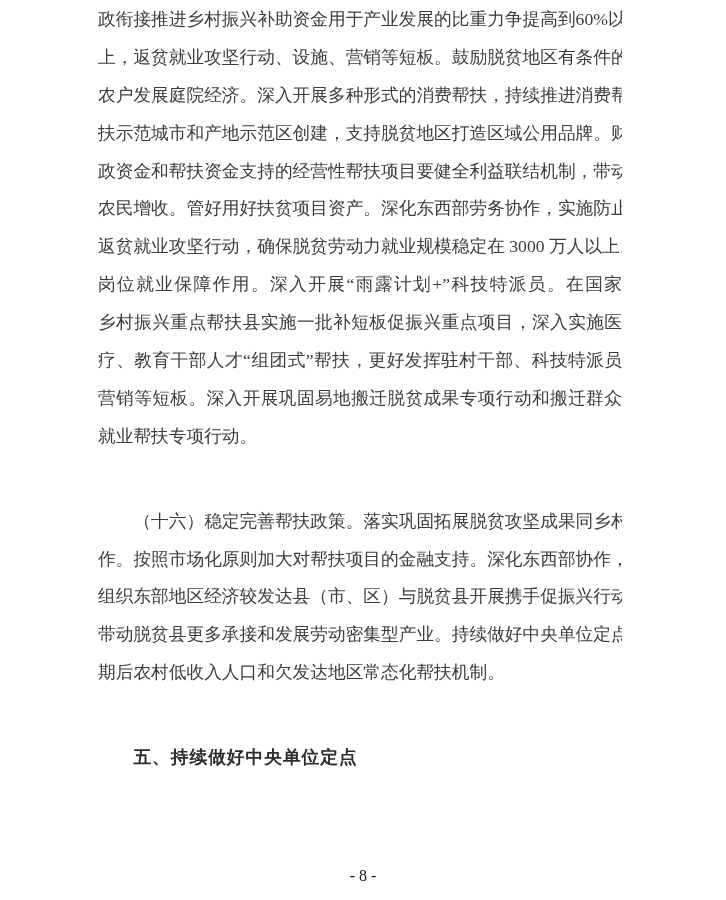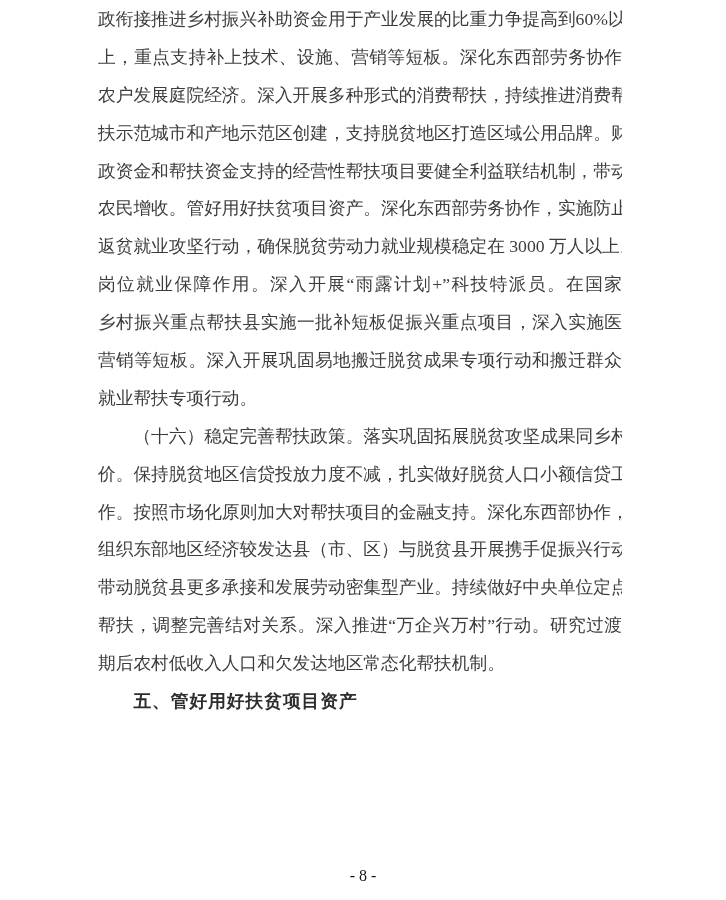--- a/index.html
+++ b/index.html
@@ -31,20 +31,21 @@
     text-align-last: justify;
     overflow: hidden;
     white-space: nowrap;
   }
   .line.last {
     text-align: right;
     text-align-last: left;
   }
   .line.indent {
     text-indent: 2em;
+    margin-top: 47px;
   }
   .paragraph.heading .line {
     font-weight: 700;
     color: #2d2d2d;
     letter-spacing: 1px;
   }
   .footer {
     position: absolute;
     left: 0;
     top: 864px;
@@ -56,38 +57,37 @@
     font-family: "Liberation Serif", "DejaVu Serif", serif;
   }
 </style>
 </head>
 <body>
 
 <div class="page">
   <div class="content" id="content">
       <div class="paragraph">
         <div class="line">政衔接推进乡村振兴补助资金用于产业发展的比重力争提高到60%以</div>
-        <div class="line">上，重点支持补上技术、设施、营销等短板。深化东西部劳务协作</div>
+        <div class="line">上，返贫就业攻坚行动、设施、营销等短板。鼓励脱贫地区有条件的</div>
         <div class="line">农户发展庭院经济。深入开展多种形式的消费帮扶，持续推进消费帮</div>
         <div class="line">扶示范城市和产地示范区创建，支持脱贫地区打造区域公用品牌。财</div>
         <div class="line">政资金和帮扶资金支持的经营性帮扶项目要健全利益联结机制，带动</div>
         <div class="line">农民增收。管好用好扶贫项目资产。深化东西部劳务协作，实施防止</div>
         <div class="line">返贫就业攻坚行动，确保脱贫劳动力就业规模稳定在 3000 万人以上。</div>
         <div class="line">岗位就业保障作用。深入开展“雨露计划+”科技特派员。在国家</div>
         <div class="line">乡村振兴重点帮扶县实施一批补短板促振兴重点项目，深入实施医</div>
+        <div class="line">疗、教育干部人才“组团式”帮扶，更好发挥驻村干部、科技特派员</div>
         <div class="line">营销等短板。深入开展巩固易地搬迁脱贫成果专项行动和搬迁群众</div>
         <div class="line last">就业帮扶专项行动。</div>
       </div>
       <div class="paragraph">
         <div class="line indent">（十六）稳定完善帮扶政策。落实巩固拓展脱贫攻坚成果同乡村</div>
-        <div class="line">价。保持脱贫地区信贷投放力度不减，扎实做好脱贫人口小额信贷工</div>
         <div class="line">作。按照市场化原则加大对帮扶项目的金融支持。深化东西部协作，</div>
         <div class="line">组织东部地区经济较发达县（市、区）与脱贫县开展携手促振兴行动，</div>
         <div class="line">带动脱贫县更多承接和发展劳动密集型产业。持续做好中央单位定点</div>
-        <div class="line">帮扶，调整完善结对关系。深入推进“万企兴万村”行动。研究过渡</div>
         <div class="line last">期后农村低收入人口和欠发达地区常态化帮扶机制。</div>
       </div>
       <div class="paragraph heading">
-        <div class="line last indent">五、管好用好扶贫项目资产</div>
+        <div class="line last indent">五、持续做好中央单位定点</div>
       </div>
     </div>
   <div class="footer">- 8 -</div>
 </div>
 
 </body></html>

